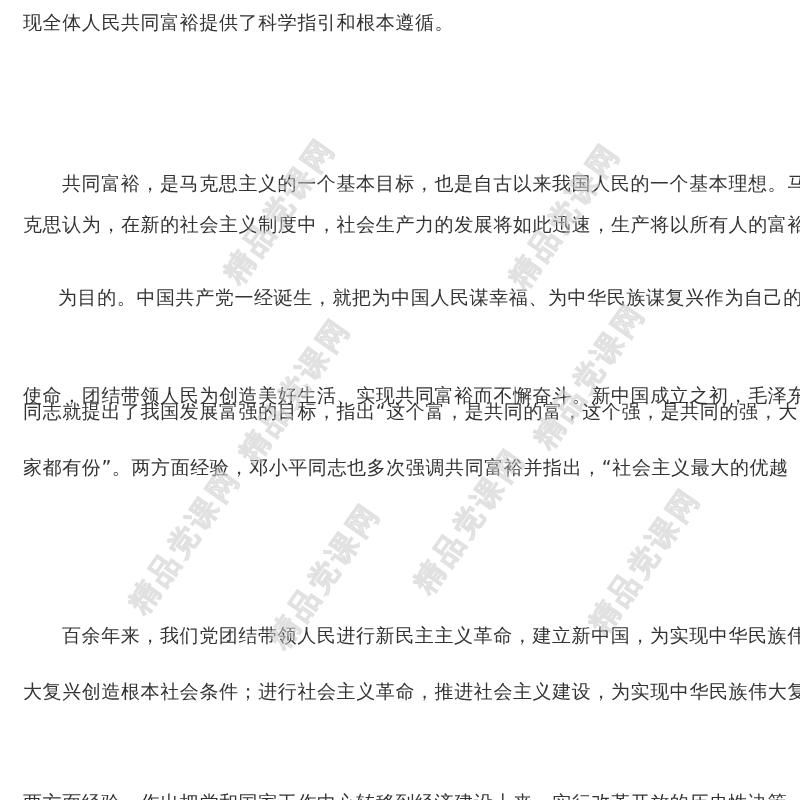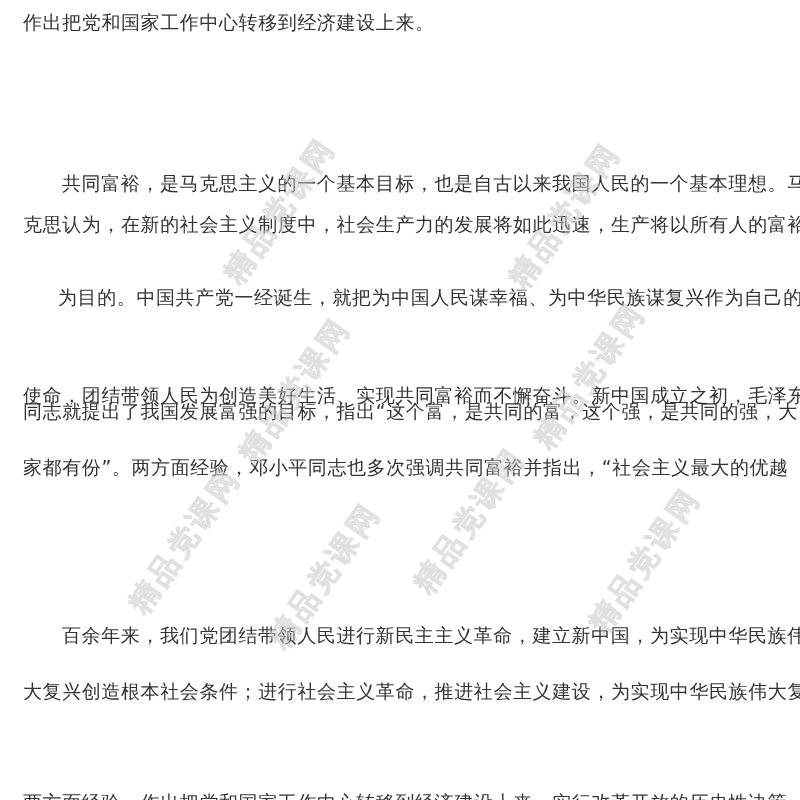--- a/index.html
+++ b/index.html
@@ -57,21 +57,21 @@
       white-space: nowrap;
       letter-spacing: 4px;
       pointer-events: none;
       user-select: none;
     }
   </style>
 </head>
 <body>
 
 <div class="page">
-  <div class="line" style="top:10px;">作出把党和国家工作中心转移到经济建设上来。</div>
+  <div class="line" style="top:10px;">现全体人民共同富裕提供了科学指引和根本遵循。</div>
 
 
   <div class="line indent" style="top:171px;">共同富裕，是马克思主义的一个基本目标，也是自古以来我国人民的一个基本理想。马</div>
   <div class="line" style="top:212px;">克思认为，在新的社会主义制度中，社会生产力的发展将如此迅速，生产将以所有人的富裕</div>
   <div class="line" style="top:285px;margin-left:35px;">为目的。中国共产党一经诞生，就把为中国人民谋幸福、为中华民族谋复兴作为自己的初心</div>
   <div class="line" style="top:343px;margin-top:40px;">使命，团结带领人民为创造美好生活、实现共同富裕而不懈奋斗。新中国成立之初，毛泽东</div>
   <div class="line" style="top:399px;text-align:right;">同志就提出了我国发展富强的目标，指出“这个富，是共同的富，这个强，是共同的强，大</div>
   <div class="line" style="top:455px;">家都有份”。两方面经验，邓小平同志也多次强调共同富裕并指出，“社会主义最大的优越</div>
 
   <div class="line indent" style="top:623px;">百余年来，我们党团结带领人民进行新民主主义革命，建立新中国，为实现中华民族伟</div>

